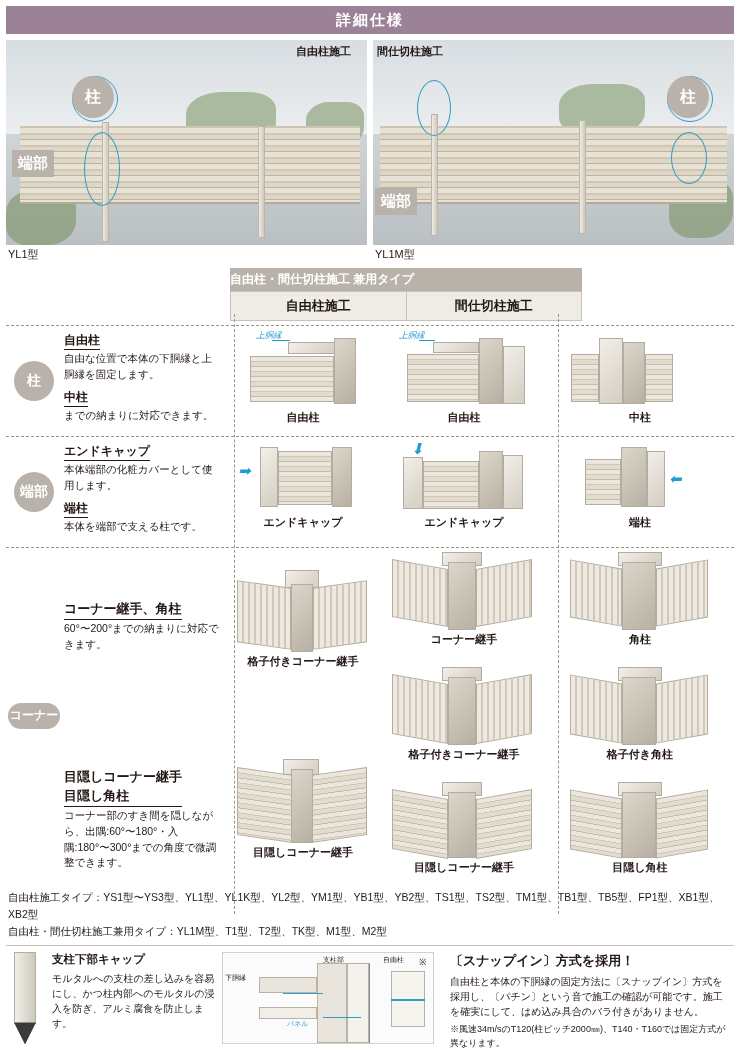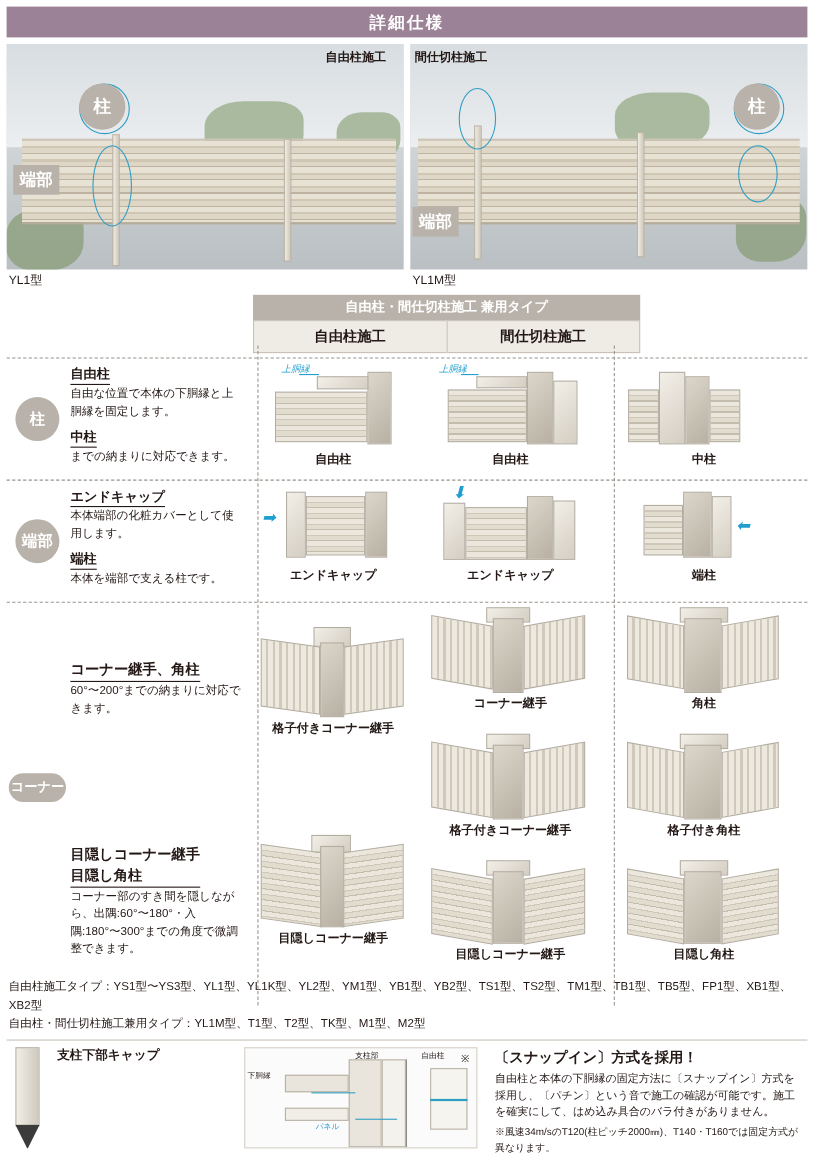--- a/index.html
+++ b/index.html
@@ -129,21 +129,20 @@
     text-align:center;
     font-weight:bold;
     font-size:13px;
     padding:8px 0;
     margin-left:0;
   }
   .hdr-dual-wrap { width:352px; }
   .hdr-dual-top {
     background:#b9b2aa;
     color:#fff;
-    text-align:center;
     font-weight:bold;
     font-size:12px;
     padding:3px 0;
   }
   .hdr-dual-bottom { display:flex; }
   .hdr-dual-bottom > div {
     flex:1;
     text-align:center;
     font-weight:bold;
     font-size:13px;
@@ -549,20 +548,21 @@
 
 <div class="bottom">
 
   <div class="bp bp1">
     <div class="capfig">
       <div class="body"></div>
       <div class="tip"></div>
     </div>
     <div>
       <h5>支柱下部キャップ</h5>
+      <p>モルタルへの支柱の差し込みを容易にし、かつ柱内部へのモルタルの浸入を防ぎ、アルミ腐食を防止します。</p>
     </div>
   </div>
 
   <div class="bp bp2">
     <div class="drawbox">
       <div class="dfill" style="left:94px;top:10px;width:30px;height:80px;"></div>
       <div class="dfill" style="left:124px;top:10px;width:22px;height:80px;background:#f4f2ec;"></div>
       <div class="dfill" style="left:36px;top:24px;width:58px;height:16px;"></div>
       <div class="dfill" style="left:36px;top:54px;width:58px;height:12px;background:#f1eee7;"></div>
       <div class="dline" style="left:146px;top:10px;width:1px;height:80px;"></div>

